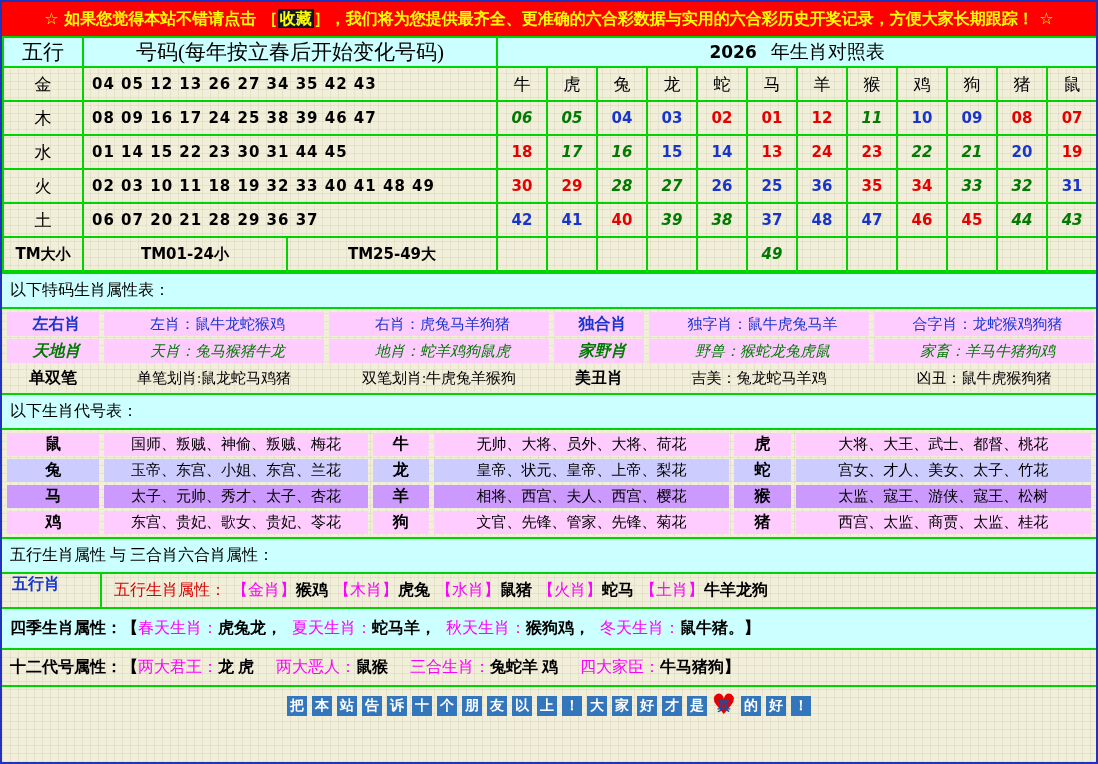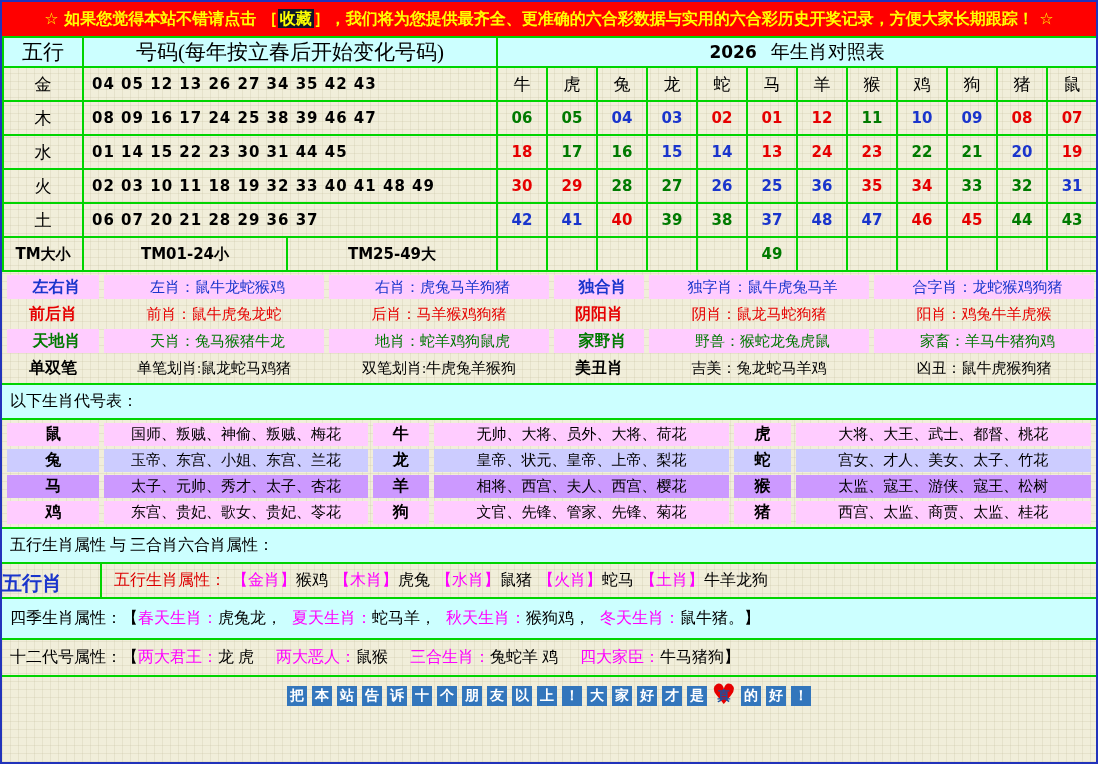--- a/index.html
+++ b/index.html
@@ -28,47 +28,47 @@
   .hdr-txt{font-size:21px;}
   .year-bold{font-weight:bold;font-size:17px;}
   .title-bold{font-weight:normal;font-size:19px;margin-left:14px;}
   .elem{font-size:17px;}
   .nums{text-align:left !important;padding-left:8px !important;
     font-weight:bold;font-size:15px;letter-spacing:1px;}
   .zhead{font-size:17px;}
   .znum{font-weight:bold;font-size:15px;}
   .tm-lbl{font-weight:bold;font-size:15px;margin-left:44px;}
   [data-color="red"]{color:#e60000;}
-  [data-color="green"]{color:#007a00;}
+  [data-color="green"]{color:#007a00;font-style:italic;}
   [data-color="blue"]{color:#1a35cc;}
   [data-color="black"]{color:#000000;margin-top:24px;}
   
   .band{background:#ccffff;border-top:2px solid #00d400;border-bottom:2px solid #00d400;
     font-size:16px;color:#000;padding:6px 8px;}
   
   table.gapped{border-collapse:separate;border-spacing:5px 3px;width:1094px;table-layout:fixed;}
   table.gapped td{text-align:center;vertical-align:middle;font-size:15px;overflow:hidden;
     white-space:nowrap;}
   table.attr tr{height:24px;}
   table.attr td.lbl{font-weight:bold;font-size:16px;}
   table.attr tr.pink td{background:#ffccff;padding-left:8px;}
   table.codes tr{height:21px;}
   table.codes td.lbl{font-weight:bold;font-size:16px;}
   tr.bg-pink td{background:#ffccff;}
   tr.bg-peri td{background:#ccccff;}
   tr.bg-purp td{background:#cc99ff;}
   
   .wux-row{display:flex;align-items:center;height:33px;border-bottom:2px solid #00d400;
     font-size:16px;}
-  .wux-label{width:100px;flex:0 0 100px;font-weight:bold;font-size:20px;
-    border-right:2px solid #00d400;height:100%;display:flex;align-items:flex-end;box-sizing:border-box;}
+  .wux-label{width:100px;flex:0 0 100px;padding-left:10px;font-weight:bold;font-size:16px;
+    border-right:2px solid #00d400;height:100%;display:flex;align-items:flex-start;box-sizing:border-box;}
   .wux-body{padding-left:12px;white-space:nowrap;}
   .magenta{color:#ff00ff;}
   .redtxt{color:#dd0000;}
-  .blacktxt{color:#000;}
+  .blacktxt{color:#000;font-weight:bold;}
   .part{margin-left:6px;}
   .part:first-of-type{margin-left:0;}
   .gap-r{margin-right:10px;}
   .gap-r-lg{margin-right:22px;}
   
   .season-band{background:#ccffff;border-bottom:2px solid #00d400;font-size:16px;
     padding:9px 8px;white-space:nowrap;}
   .twelve-band{border-bottom:2px solid #00d400;font-size:16px;padding:7px 8px;white-space:nowrap;}
   
   .footer{display:flex;justify-content:center;align-items:center;gap:5px;padding-top:7px;}
@@ -205,46 +205,39 @@
       <td></td>
       <td></td>
       <td></td>
       <td></td>
       <td></td>
       <td></td>
     </tr>
   </tbody>
     </table>
 
+  <div class="band serif">以下特码生肖属性表：</div>
 
   <table class="gapped attr">
     <colgroup>
       <col style="width:92px">
         <col style="width:220px">
         <col style="width:220px">
       <col style="width:90px">
         <col style="width:220px">
         <col style="width:220px">
     </colgroup>
     <tbody>
         <tr class="pink">
       <td class="lbl serif" data-color="blue">左右肖</td>
       <td class="serif" data-color="blue">左肖：鼠牛龙蛇猴鸡</td>
       <td class="serif" data-color="blue">右肖：虎兔马羊狗猪</td>
       <td class="lbl serif" data-color="blue">独合肖</td>
       <td class="serif" data-color="blue">独字肖：鼠牛虎兔马羊</td>
       <td class="serif" data-color="blue">合字肖：龙蛇猴鸡狗猪</td>
-    </tr>
-    <tr>
-      <td class="lbl serif" data-color="red">前后肖</td>
-      <td class="serif" data-color="red">前肖：鼠牛虎兔龙蛇</td>
-      <td class="serif" data-color="red">后肖：马羊猴鸡狗猪</td>
-      <td class="lbl serif" data-color="red">阴阳肖</td>
-      <td class="serif" data-color="red">阴肖：鼠龙马蛇狗猪</td>
-      <td class="serif" data-color="red">阳肖：鸡兔牛羊虎猴</td>
     </tr>
     <tr class="pink">
       <td class="lbl serif" data-color="green">天地肖</td>
       <td class="serif" data-color="green">天肖：兔马猴猪牛龙</td>
       <td class="serif" data-color="green">地肖：蛇羊鸡狗鼠虎</td>
       <td class="lbl serif" data-color="green">家野肖</td>
       <td class="serif" data-color="green">野兽：猴蛇龙兔虎鼠</td>
       <td class="serif" data-color="green">家畜：羊马牛猪狗鸡</td>
     </tr>
     <tr>

